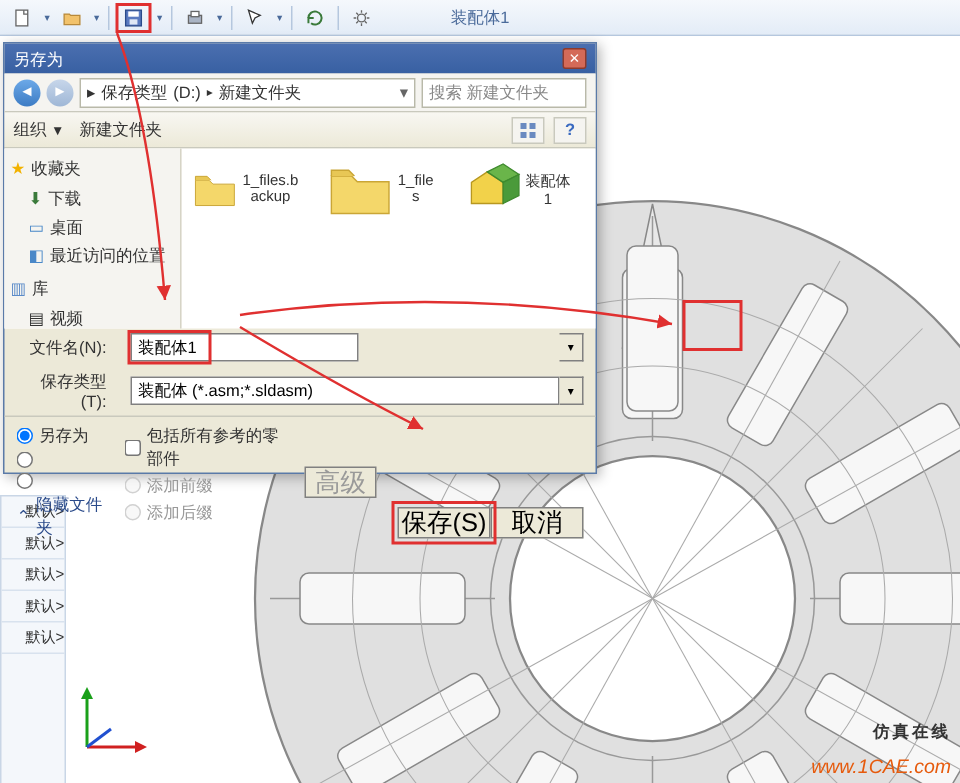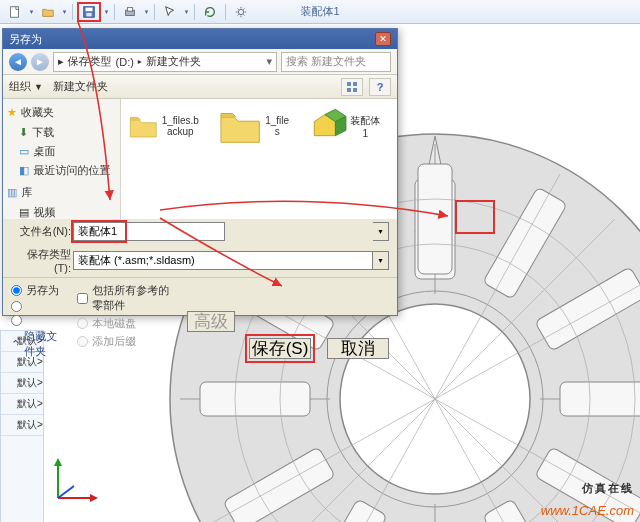--- a/index.html
+++ b/index.html
@@ -33,30 +33,30 @@
 .dlg-body{height:120px;display:flex;background:#fff}
 .dlg-side{width:118px;background:#f5f4f0;border-right:1px solid #d6d4c6;padding:4px 2px;display:flex;flex-direction:column;gap:2px}
 .side-head{display:flex;align-items:center;gap:4px;padding:2px;color:#333}
 .side-item{display:flex;align-items:center;gap:4px;padding:1px 2px 1px 14px;color:#333;font-size:10px}
 .star{color:#f2b200}
 .folders{flex:1;padding:8px;display:flex;gap:18px;align-items:flex-start}
 .folder-item{display:flex;flex-direction:row;align-items:center;gap:2px;width:72px}
 .folder-icon{width:44px;height:38px}
 .folder-label{font-size:10px;text-align:center;color:#333;word-break:break-all}
 .sw-thumb{width:44px;height:38px;position:relative}
-.field-row{display:flex;align-items:center;padding:3px 8px;gap:2px}
+.field-row{display:flex;align-items:center;padding:3px 8px;gap:16px}
 .field-label{width:60px;text-align:right;color:#333}
 .field-input{flex:1;height:19px;border:1px solid #808080;background:#fff;padding:0 4px;font-size:11px}
 .field-drop{width:16px;height:19px;border:1px solid #808080;border-left:none;background:#ece9d8;display:flex;align-items:center;justify-content:center;font-size:8px}
 .dlg-bottom{border-top:1px solid #c9c9bd;padding:5px 8px;display:flex;gap:14px;font-size:10px}
 .bottom-col{display:flex;flex-direction:column;gap:3px}
 .radio,.check{display:flex;align-items:center;gap:4px;color:#333}
 .radio input,.check input{width:11px;height:11px}
 .disabled{color:#999}
-.btn-row{margin-left:auto;display:flex;align-items:flex-end;gap:16px}
+.btn-row{margin-left:auto;display:flex;align-items:flex-end;gap:0}
 .dlg-btn{width:62px;height:21px;border:1px solid #808080;background:#ece9d8;display:flex;align-items:center;justify-content:center;font-size:17px}
 .hide-folders{display:flex;align-items:center;gap:4px;color:#2a4a8a}
 .arrow-line{position:absolute;pointer-events:none}
 .axis{position:absolute;left:48px;bottom:14px}
 .watermark{position:absolute;right:6px;bottom:4px;color:#e65a0c;font-size:13px;font-style:italic}
 .brand{position:absolute;right:6px;bottom:26px;color:#2a6fd2;font-size:16px;font-weight:bold;letter-spacing:2px}
 .brand span{color:#333}
 </style>
 </head>
 <body>
@@ -320,21 +320,21 @@
           <span>隐藏文件夹</span>
         </div>
     </div>
     <div class="bottom-col">
       <label class="check">
           <input type="checkbox" style="">
           <span>包括所有参考的零部件</span>
         </label>
       <label class="radio disabled">
           <input type="radio" disabled="" style="">
-          <span>本地磁盘</span>
+          <span>添加前缀</span>
         </label>
       <label class="radio disabled">
           <input type="radio" disabled="" style="">
           <span>添加后缀</span>
         </label>
     </div>
     <div class="bottom-col" style="justify-content:center">
       <div class="dlg-btn disabled" style="width:48px">高级</div>
     </div>
     <div class="btn-row">

